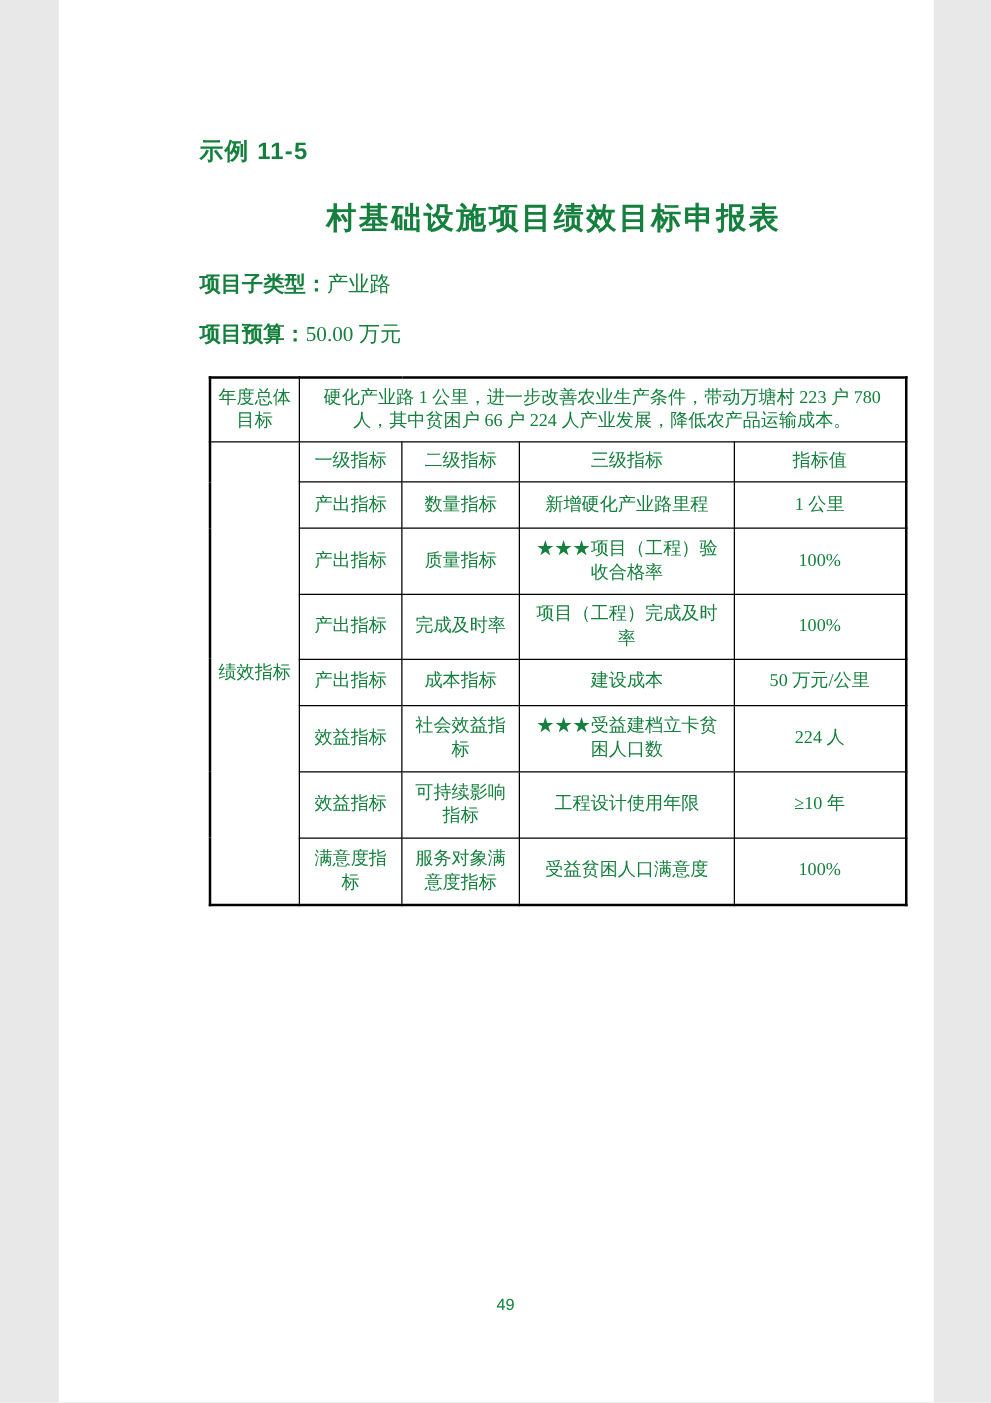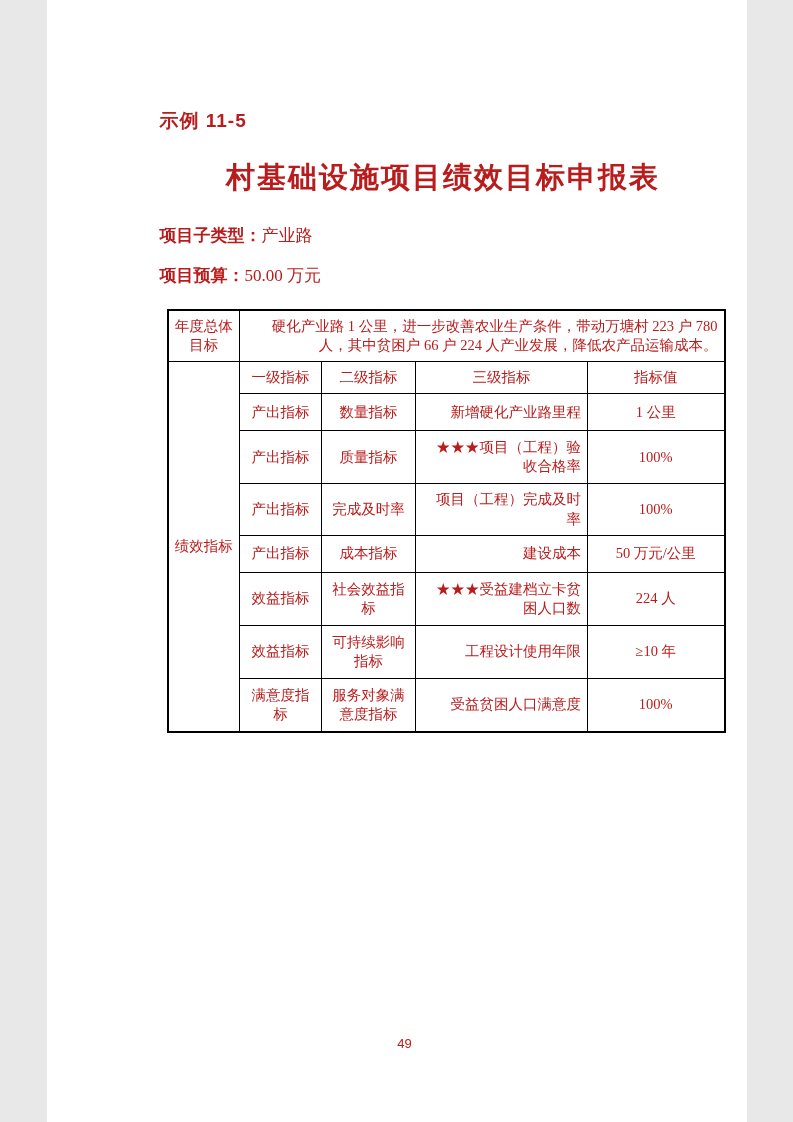--- a/index.html
+++ b/index.html
@@ -2,40 +2,40 @@
 <html><head>
 <meta charset="utf-8">
 <style>
   html,body{margin:0;padding:0;background:#e8e8e8;}
   .page{
     position:relative;
     width:700px;height:1122px;
     margin:0 auto;
     background:#ffffff;
     font-family:"Liberation Serif","DejaVu Serif",serif;
-    color:#b91c1c;
+    color:#15803d;
     box-sizing:border-box;
     text-decoration:underline;
   }
   .content{
     position:absolute;
     left:113px;top:108px;
     width:567px;
   }
   .example-label{
     font-family:"Liberation Sans","DejaVu Sans",sans-serif;
     font-weight:bold;
     font-size:19px;
     letter-spacing:1px;
   }
   .doc-title{
     margin-top:24px;
     text-align:center;
     font-weight:bold;
-    font-size:29px;
+    font-size:24px;
     letter-spacing:2px;
   }
   .fields{
     margin-top:18px;
     font-size:17px;
   }
   .field-line{
     line-height:40px;
     margin:0;
   }
@@ -57,21 +57,21 @@
   table.perf td,table.perf th{
     border:1px solid #000;
     padding:6px 6px;
     vertical-align:middle;
     line-height:1.32;
     font-weight:normal;
     word-break:break-all;
   }
   table.perf{border:2px solid #000;}
   .c{text-align:center;}
-  .l{text-align:right;border-radius:16px;}
+  .l{text-align:center;border-radius:16px;}
   th.hdr{
     font-family:"Liberation Sans","DejaVu Sans",sans-serif;
     font-weight:bold;
     text-align:center;
   }
   td.goal-text{padding:5px 9px;}
   .page-number{
     position:absolute;
     left:0;right:0;
     top:1036px;

